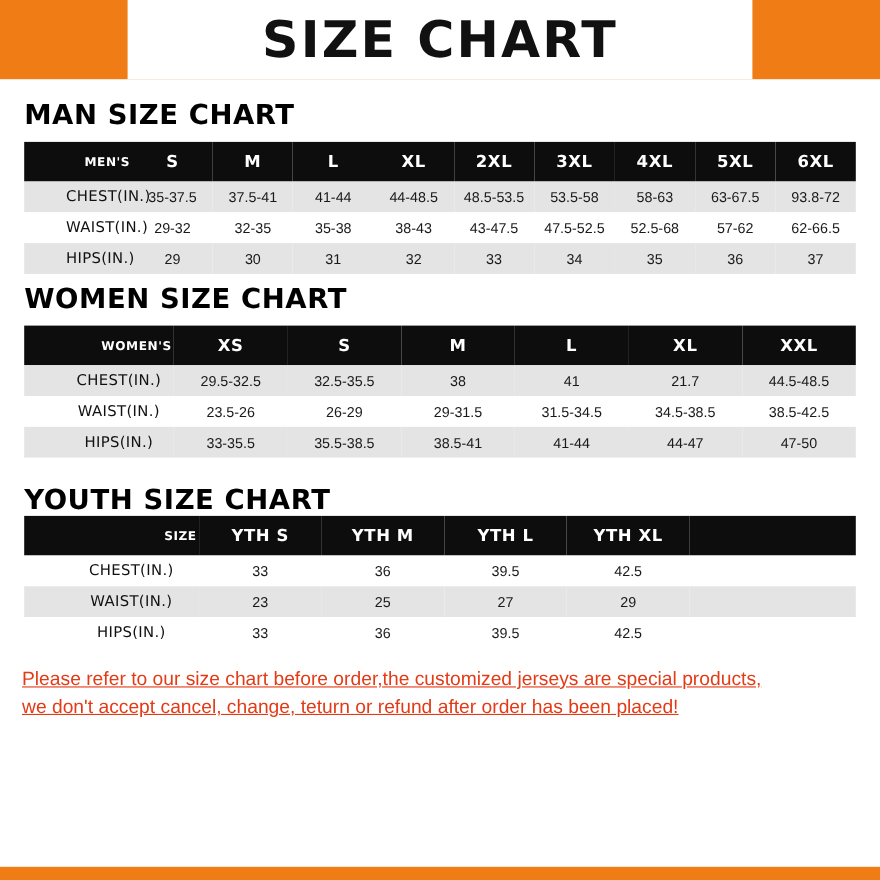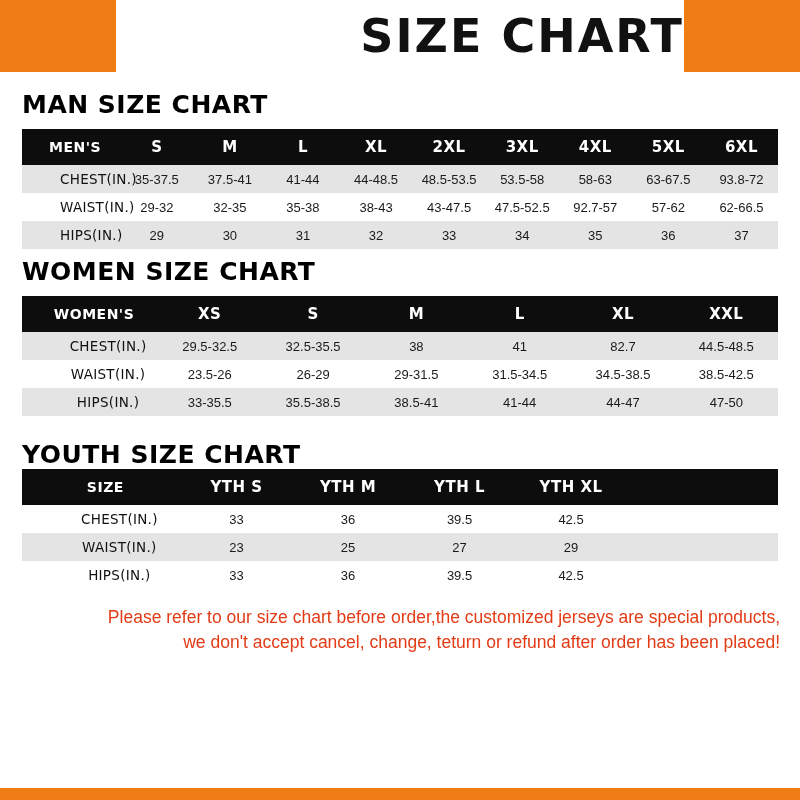--- a/index.html
+++ b/index.html
@@ -31,21 +31,21 @@
   }
   .banner-inner {
     background: #ffffff;
     position: absolute;
     left: 116px;
     right: 116px;
     top: 0;
     bottom: 0;
     display: flex;
     align-items: center;
-    justify-content: flex-end;
+    justify-content: center;
   }
   .banner-title {
     font-family: "DejaVu Sans", sans-serif;
     font-weight: bold;
     font-size: 46px;
     letter-spacing: 2px;
     color: #111111;
     line-height: 1;
     white-space: nowrap;
   }
@@ -73,23 +73,23 @@
     background: #0d0d0d;
     color: #ffffff;
     font-family: "DejaVu Sans", sans-serif;
     font-weight: bold;
     font-size: 15px;
     padding: 9px 2px;
     text-align: center;
     letter-spacing: 0.5px;
   }
   thead th.rowlabel {
-    text-align: center;
+    text-align: right;
     padding-left: 10px;
-    font-size: 14px;
+    font-size: 11px;
   }
   tbody td {
     font-family: "Liberation Sans", sans-serif;
     font-size: 13px;
     color: #1a1a1a;
     text-align: center;
     padding: 6px 2px;
   }
   tbody td.rowlabel {
     font-family: "DejaVu Sans", sans-serif;
@@ -103,26 +103,27 @@
   tbody tr.white td { background: #ffffff; }
 
   
   .men col.c0 { width: 13%; }
   .women col.c0 { width: 18%; }
   .youth col.c0 { width: 21%; }
   .youth col.spare { width: 20%; }
 
   
   .note {
-    margin: 16px 20px 0 8px;
+    margin: 16px 20px 0 20px;
     color: #e33b16;
     font-family: "Liberation Sans", sans-serif;
     font-size: 17.5px;
     line-height: 1.45;
-    text-align: right;
+    text-align: left;
+    text-decoration: underline;
   }
   .note div { white-space: nowrap; }
   .bottombar {
     position: absolute;
     left: 0; right: 0; bottom: 0;
     height: 12px;
     background: #f07c15;
   }
 </style>
 </head>
@@ -179,21 +180,21 @@
           <td>93.8-72</td>
         </tr>
         <tr class="white">
           <td class="rowlabel">WAIST(IN.)</td>
           <td>29-32</td>
           <td>32-35</td>
           <td>35-38</td>
           <td>38-43</td>
           <td>43-47.5</td>
           <td>47.5-52.5</td>
-          <td>92.7-57</td>
+          <td>52.5-68</td>
           <td>57-62</td>
           <td>62-66.5</td>
         </tr>
         <tr class="light">
           <td class="rowlabel">HIPS(IN.)</td>
           <td>29</td>
           <td>30</td>
           <td>31</td>
           <td>32</td>
           <td>33</td>
@@ -229,21 +230,21 @@
           <th>XXL</th>
         </tr>
       </thead>
       <tbody>
         <tr class="light">
           <td class="rowlabel">CHEST(IN.)</td>
           <td>29.5-32.5</td>
           <td>32.5-35.5</td>
           <td>38</td>
           <td>41</td>
-          <td>82.7</td>
+          <td>21.7</td>
           <td>44.5-48.5</td>
         </tr>
         <tr class="white">
           <td class="rowlabel">WAIST(IN.)</td>
           <td>23.5-26</td>
           <td>26-29</td>
           <td>29-31.5</td>
           <td>31.5-34.5</td>
           <td>34.5-38.5</td>
           <td>38.5-42.5</td>

